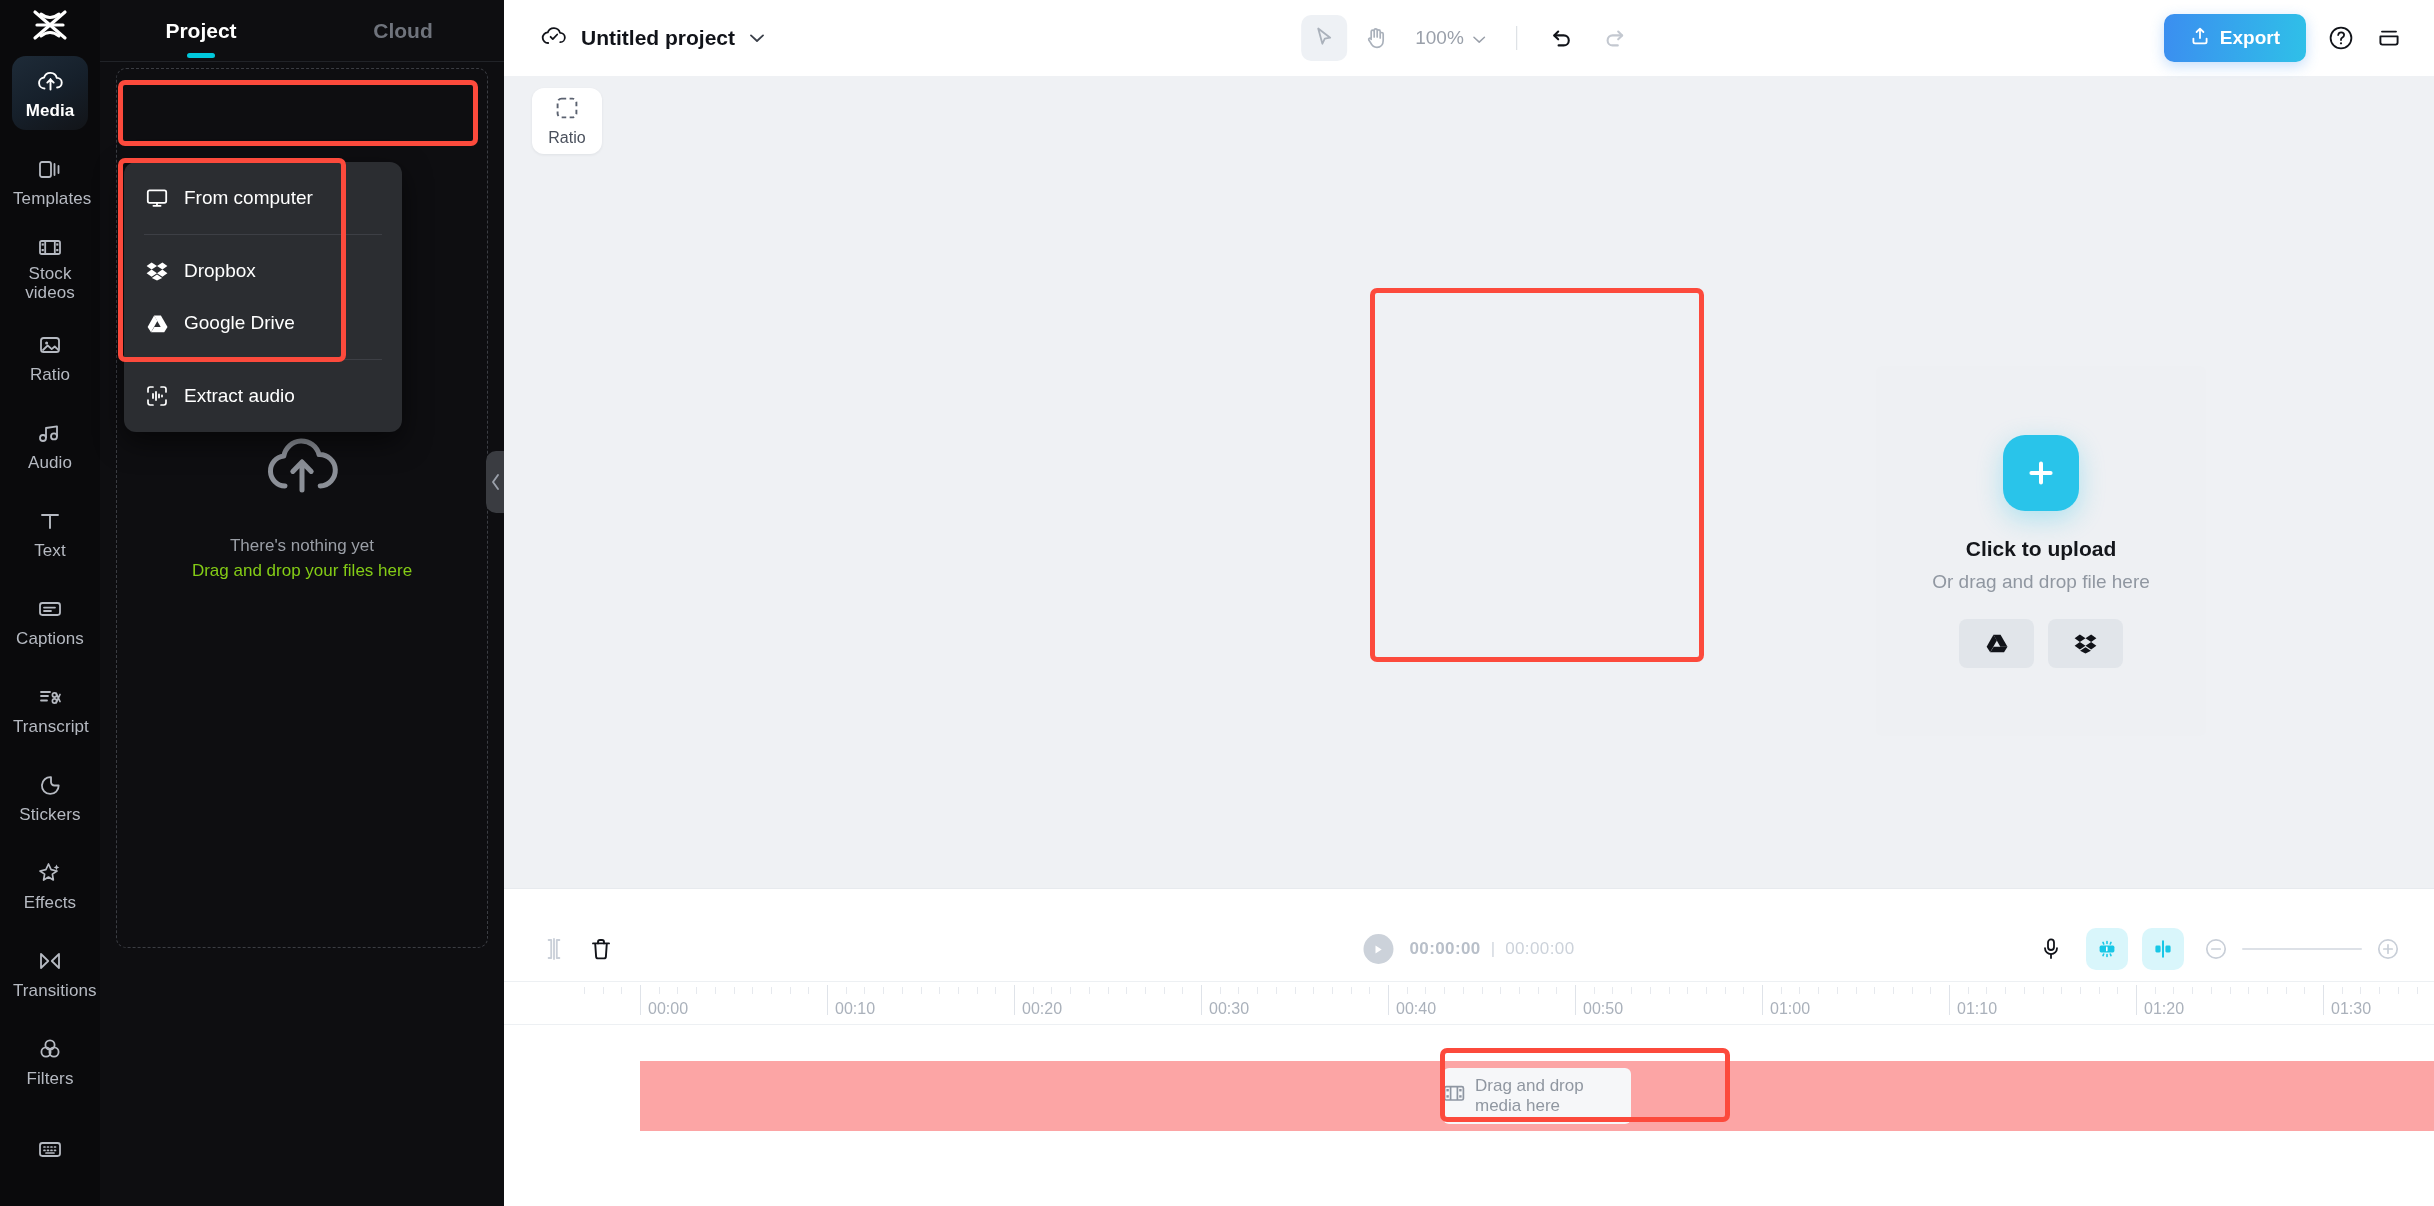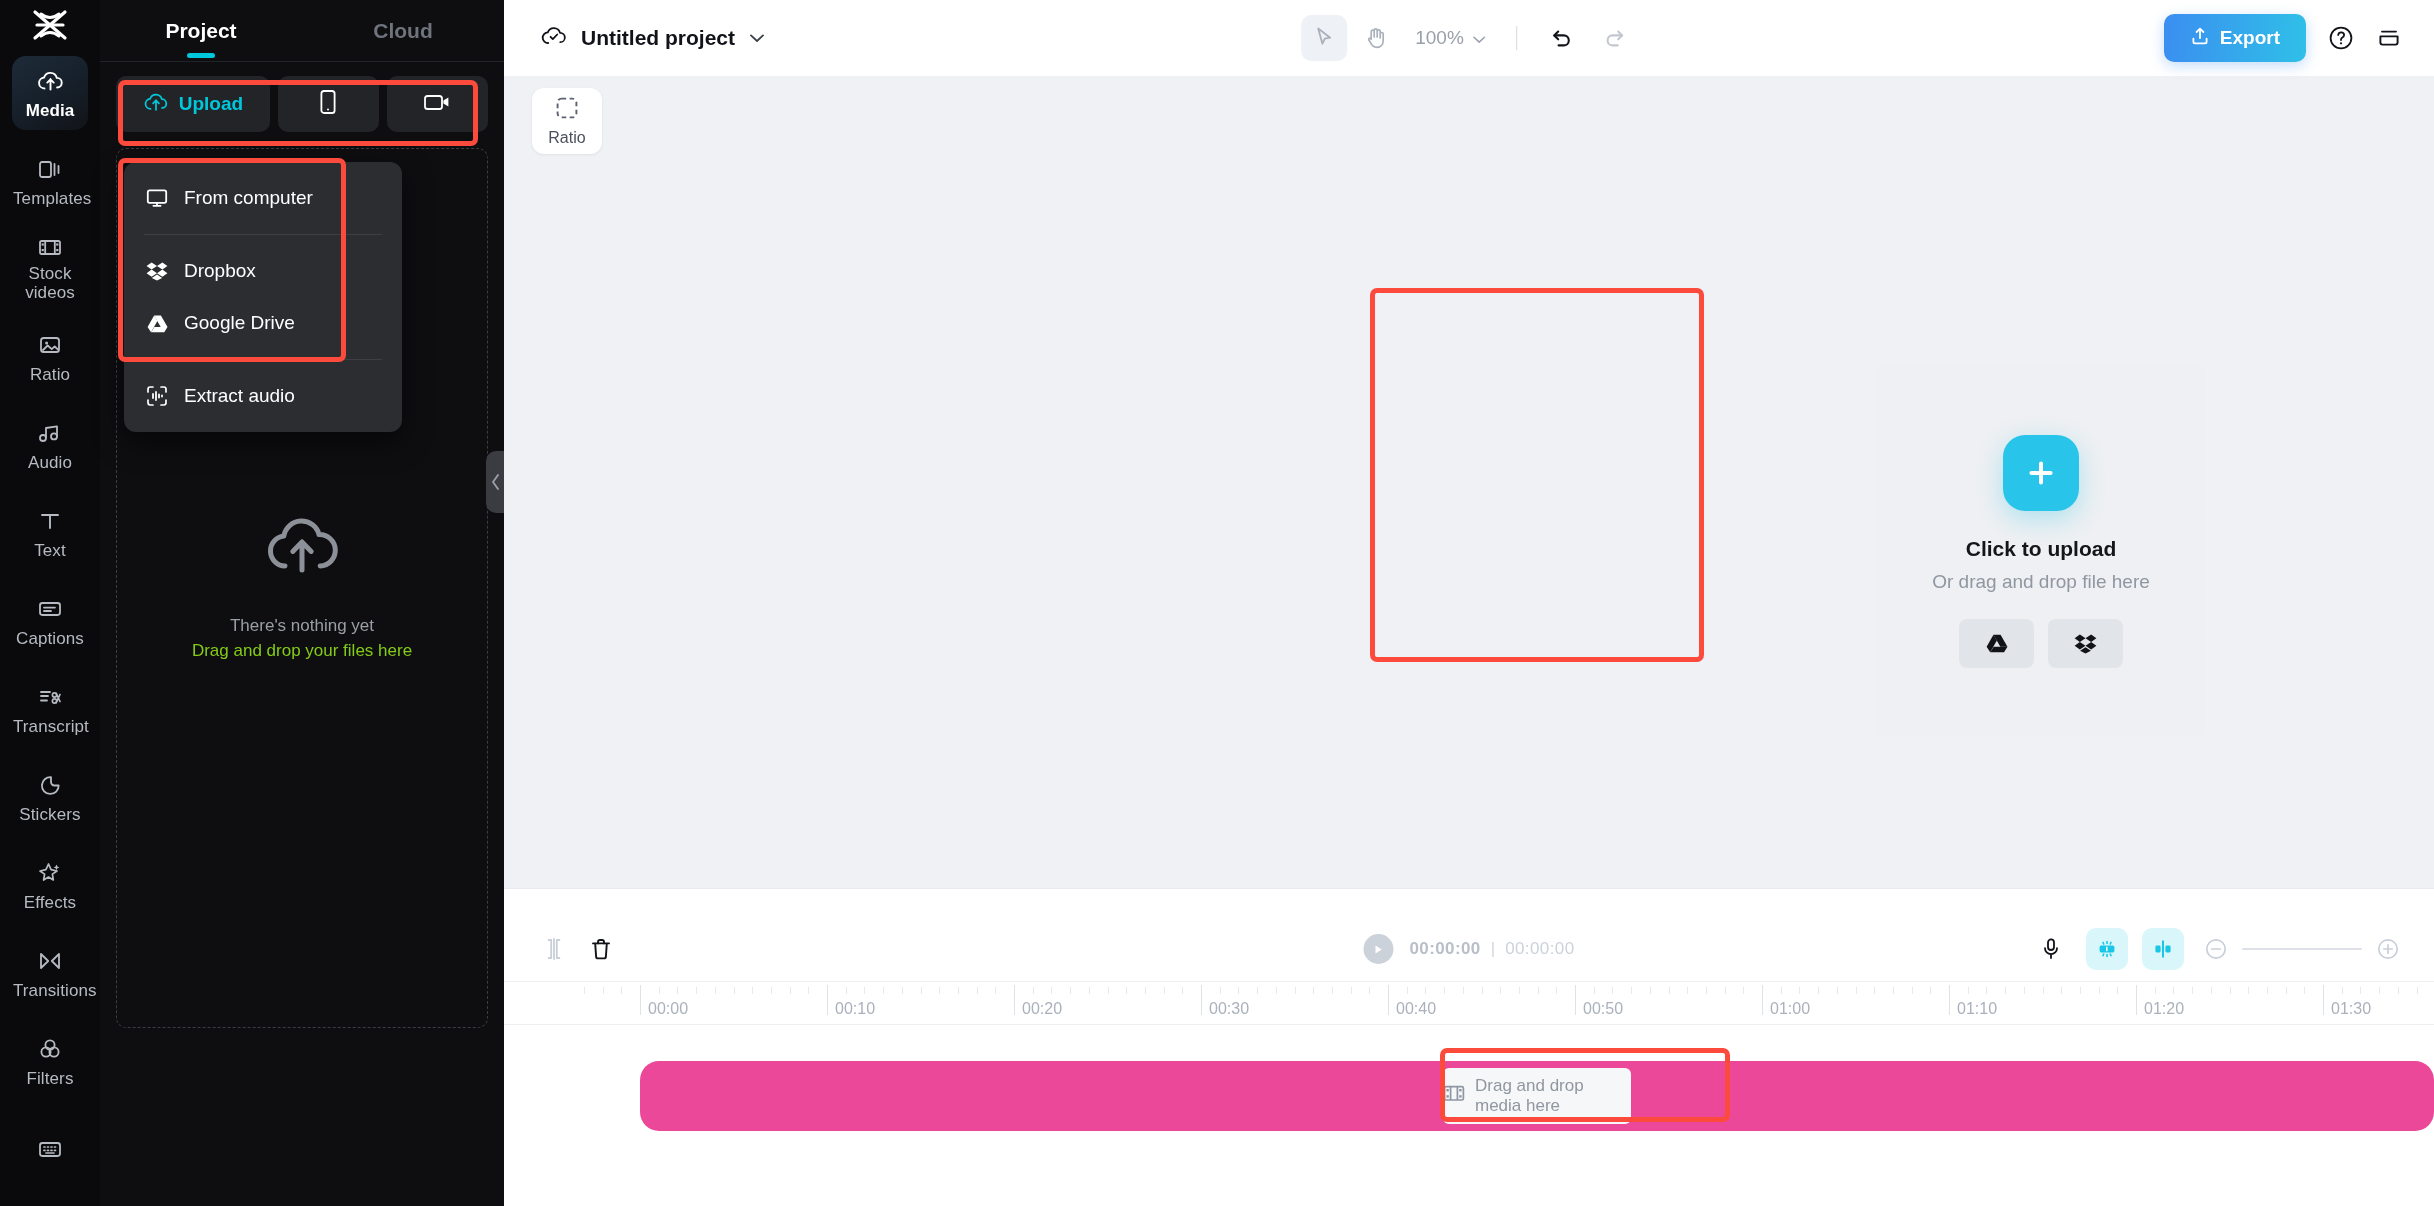--- a/index.html
+++ b/index.html
@@ -216,22 +216,21 @@
     overflow: hidden;
   }
   .rk { position: absolute; top: 0; }
   .rk .major { position: absolute; top: 3px; width: 1px; height: 30px; background: #dfe3e9; }
   .rk .lab { position: absolute; top: 18px; left: 8px; font-size: 16px; color: #aab1bb; white-space: nowrap; }
   .minor { position: absolute; top: 5px; width: 1px; height: 7px; background: #e6e9ee; }
 
   .track-area { position: relative; height: 210px; }
   .drop-track {
     position: absolute; left: 136px; right: 0; top: 36px; height: 70px;
-    background: #ec4899;
-    border-radius: 19px;
+    background: #fca5a5;
   }
   .drop-pill {
     position: absolute; left: 50%; transform: translateX(-50%);
     top: 7px; width: 188px; height: 56px;
     background: #f6f7f9; border-radius: 6px;
     display: flex; align-items: center; justify-content: center; gap: 10px;
     color: #9097a1; font-size: 17px; cursor: pointer;
   }
 
   
@@ -393,47 +392,20 @@
     </div>
   </div>
 
   <div class="panel">
     <div class="panel-tabs">
       <div class="panel-tab active">Project</div>
       <div class="panel-tab">Cloud</div>
       <div class="panel-tabs-rule"></div>
     </div>
 
-    <div class="upload-row">
-      <div class="ubtn main">
-        <span>
-          <svg width="26" height="22" viewBox="0 0 27 24" fill="none">
-            <path d="M7.5 19.5a5.5 5.5 0 0 1-.4-10.98A6.6 6.6 0 0 1 19.8 8.9a4.8 4.8 0 0 1 .3 9.6" stroke="#00c8dc" stroke-width="1.9" stroke-linecap="round" stroke-linejoin="round"></path>
-            <path d="M13.5 20.5V10.3M13.5 10.3l-3.2 3.3M13.5 10.3l3.2 3.3" stroke="#00c8dc" stroke-width="1.9" stroke-linecap="round" stroke-linejoin="round"></path>
-          </svg>
-        </span>
-        <span class="txt">Upload</span>
-      </div>
-      <div class="ubtn sq">
-        <span>
-          <svg width="18" height="26" viewBox="0 0 18 26" fill="none">
-            <rect x="2.4" y="2" width="13.2" height="22" rx="2.6" stroke="#ffffff" stroke-width="1.8"></rect>
-            <circle cx="9" cy="20.4" r="1" fill="#ffffff"></circle>
-          </svg>
-        </span>
-      </div>
-      <div class="ubtn sq">
-        <span>
-          <svg width="28" height="20" viewBox="0 0 28 20" fill="none">
-            <rect x="2" y="4" width="17" height="13" rx="2.6" stroke="#ffffff" stroke-width="1.8"></rect>
-            <path d="M20.4 8.6l5-3v9l-5-3v-3z" fill="#ffffff"></path>
-          </svg>
-        </span>
-      </div>
-    </div>
 
     <div class="dropzone">
       <div class="dz-icon">
         <svg width="76" height="62" viewBox="0 0 76 62" fill="none">
           <path d="M21 50a15 15 0 0 1-1.2-29.9A18 18 0 0 1 55 18.6 13.2 13.2 0 0 1 56.2 50" stroke="#8c9098" stroke-width="5" stroke-linecap="round" stroke-linejoin="round"></path>
           <path d="M38 54V26M38 26l-9.2 9.4M38 26l9.2 9.4" stroke="#8c9098" stroke-width="5" stroke-linecap="round" stroke-linejoin="round"></path>
         </svg>
       </div>
       <div class="dz-l1">There's nothing yet</div>
       <div class="dz-l2">Drag and drop your files here</div>

